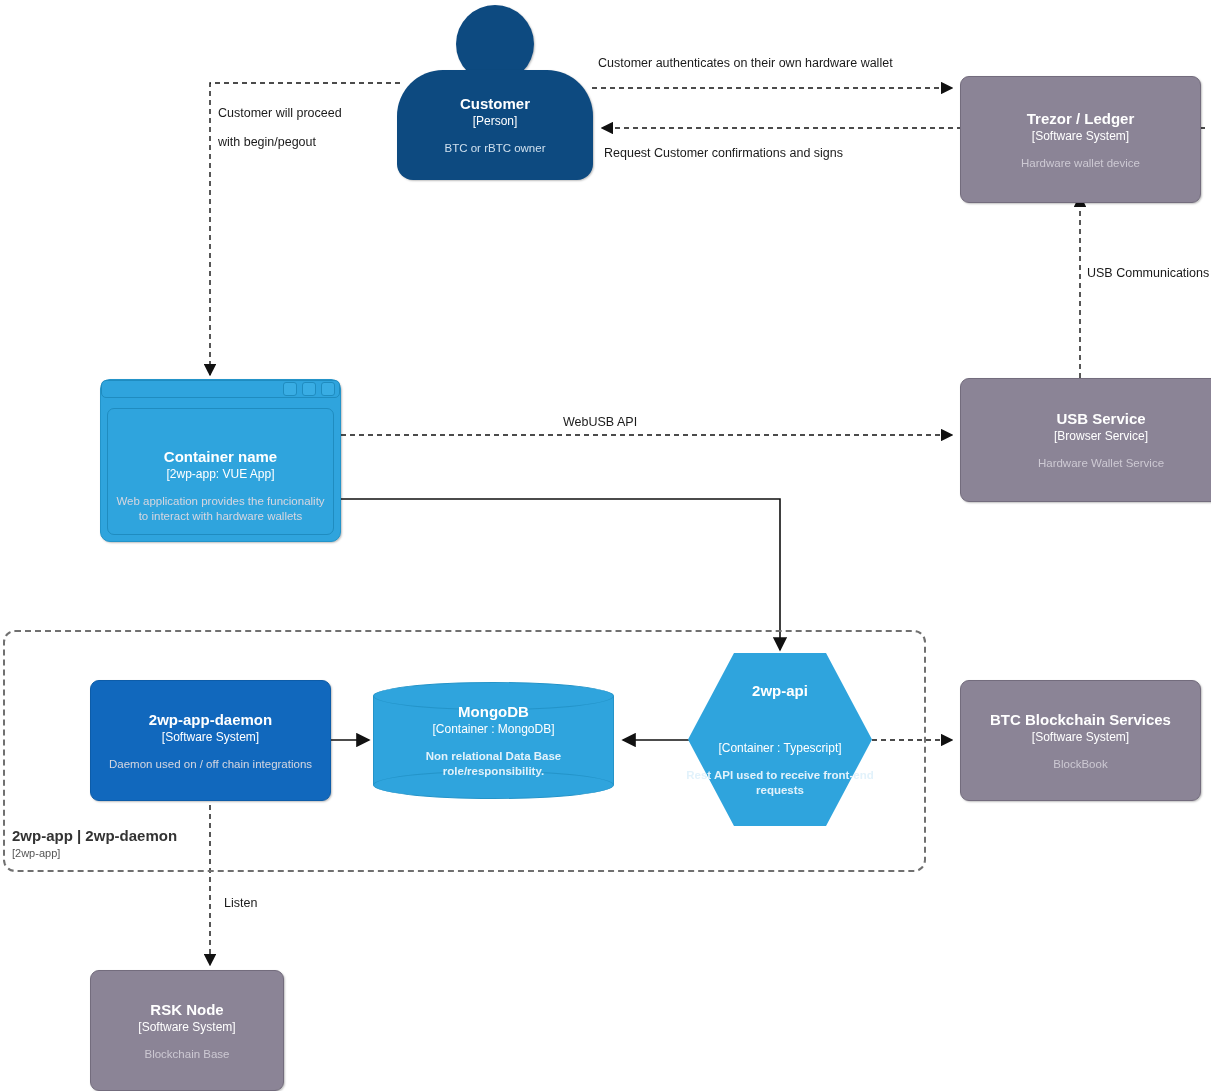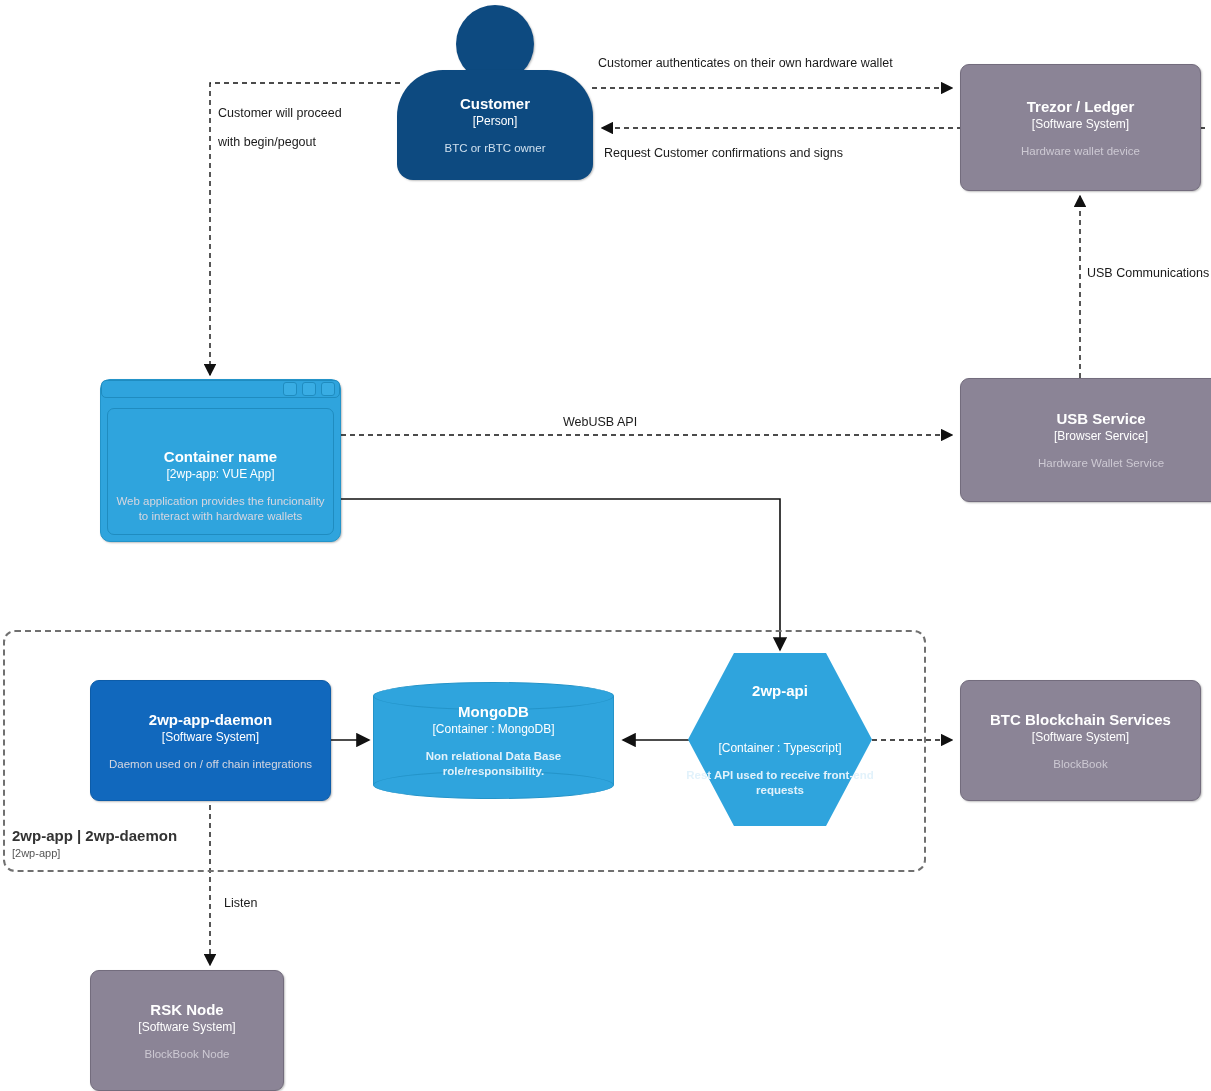--- a/index.html
+++ b/index.html
@@ -110,21 +110,21 @@
     <div class="bl-tech">[2wp-app]</div>
   </div>
 
   <div class="person-head" style="left:456px;top:5px;width:78px;height:78px;"></div>
   <div class="person-body" style="left:397px;top:70px;width:196px;height:110px;">
     <div class="n-title">Customer</div>
     <div class="n-tech">[Person]</div>
     <div class="n-desc">BTC or rBTC owner</div>
   </div>
 
-  <div class="node ext" style="left:960px;top:64px;width:241px;height:127px;">
+  <div class="node ext" style="left:960px;top:76px;width:241px;height:127px;">
     <div class="n-title">Trezor / Ledger</div>
     <div class="n-tech">[Software System]</div>
     <div class="n-desc">Hardware wallet device</div>
   </div>
 
   <div class="node ext" style="left:960px;top:378px;width:282px;height:124px;">
     <div class="n-title">USB Service</div>
     <div class="n-tech">[Browser Service]</div>
     <div class="n-desc">Hardware Wallet Service</div>
   </div>
@@ -170,21 +170,21 @@
 
   <div class="node ext" style="left:960px;top:680px;width:241px;height:121px;">
     <div class="n-title">BTC Blockchain Services</div>
     <div class="n-tech">[Software System]</div>
     <div class="n-desc">BlockBook</div>
   </div>
 
   <div class="node ext" style="left:90px;top:970px;width:194px;height:121px;">
     <div class="n-title">RSK Node</div>
     <div class="n-tech">[Software System]</div>
-    <div class="n-desc">BlockBook Node</div>
+    <div class="n-desc">Blockchain Base</div>
   </div>
 
   <div class="edge-label" style="left:598px;top:55px;">Customer authenticates on their own hardware wallet</div>
   <div class="edge-label" style="left:604px;top:145px;">Request Customer confirmations and signs</div>
   <div class="edge-label" style="left:218px;top:105px;">Customer will proceed</div>
   <div class="edge-label" style="left:218px;top:134px;">with begin/pegout</div>
   <div class="edge-label" style="left:563px;top:414px;">WebUSB API</div>
   <div class="edge-label" style="left:1087px;top:265px;">USB Communications</div>
   <div class="edge-label" style="left:224px;top:895px;">Listen</div>
 

